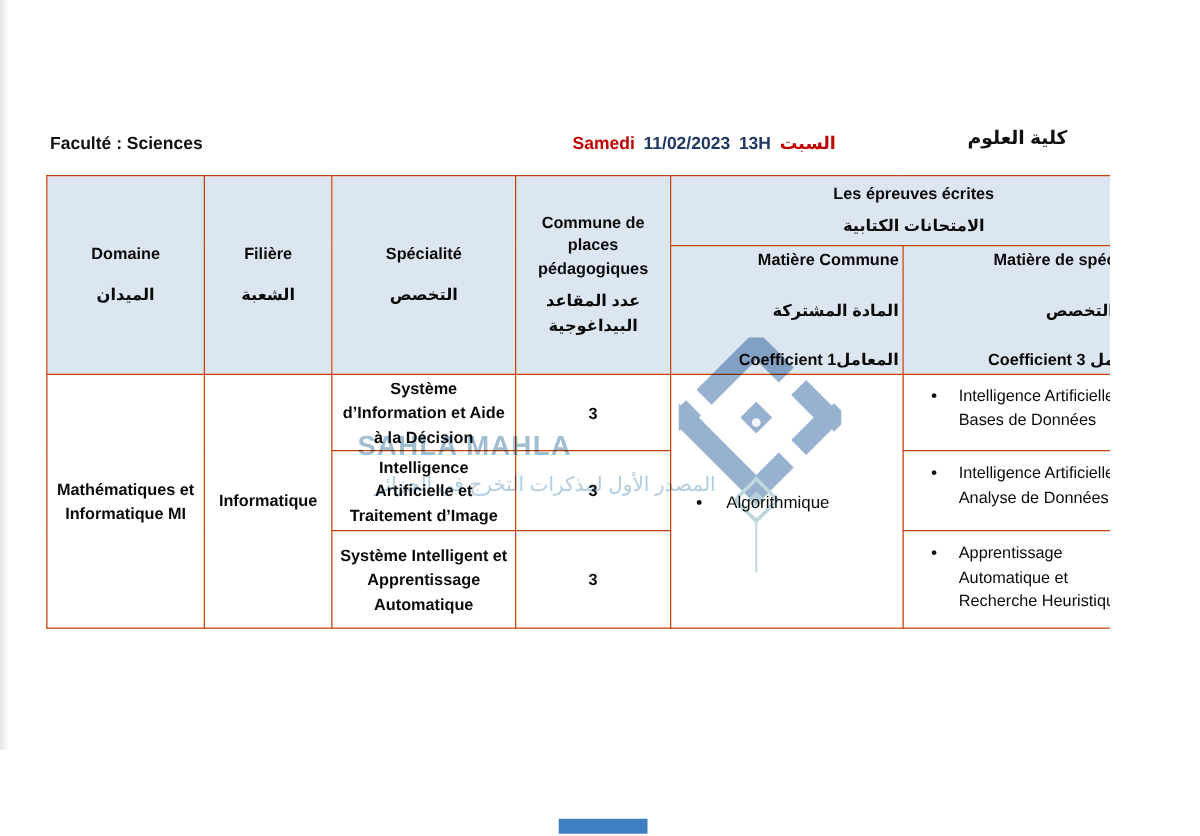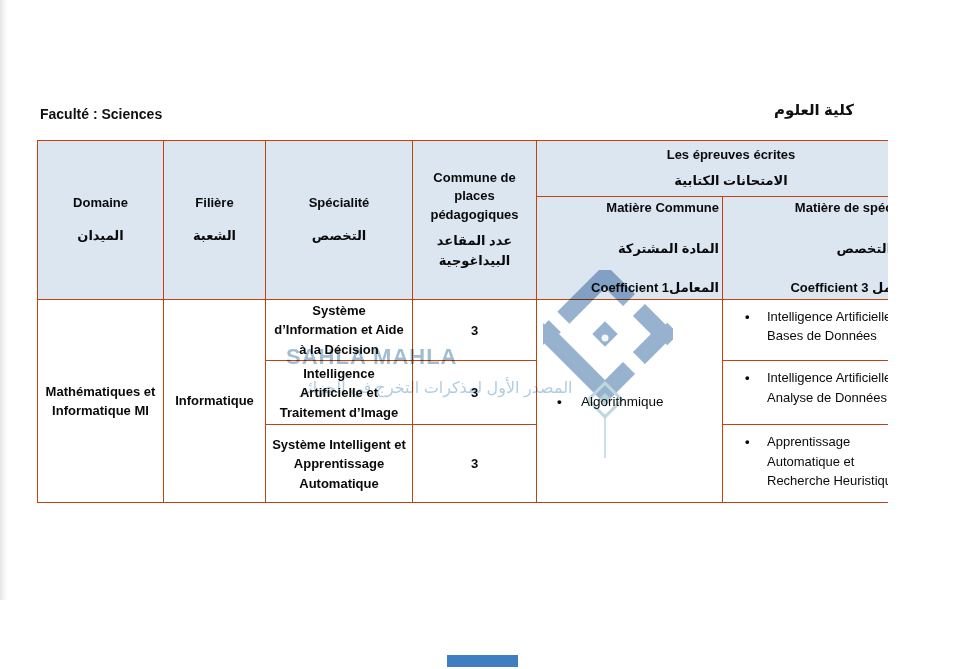--- a/index.html
+++ b/index.html
@@ -52,20 +52,26 @@
   .bottom-mark{position:absolute;left:447px;top:655px;width:71px;height:12px;background:#3f7ec0;}
 </style>
 </head>
 <body>
 
 <div class="page">
 
   <div class="scan-edge"></div>
 
   <div class="faculty-fr">Faculté : Sciences</div>
+  <div class="datetime">
+    <span class="red">Samedi</span>
+    <span class="navy">11/02/2023</span>
+    <span class="navy">13H</span>
+    <span class="red" dir="rtl">السبت</span>
+  </div>
   <div class="faculty-ar" dir="rtl">كلية العلوم</div>
 
   <table class="sched">
     <colgroup>
       <col style="width:126px">
         <col style="width:102px">
         <col style="width:147px">
       <col style="width:124px">
         <col style="width:186px">
         <col style="width:203px">

